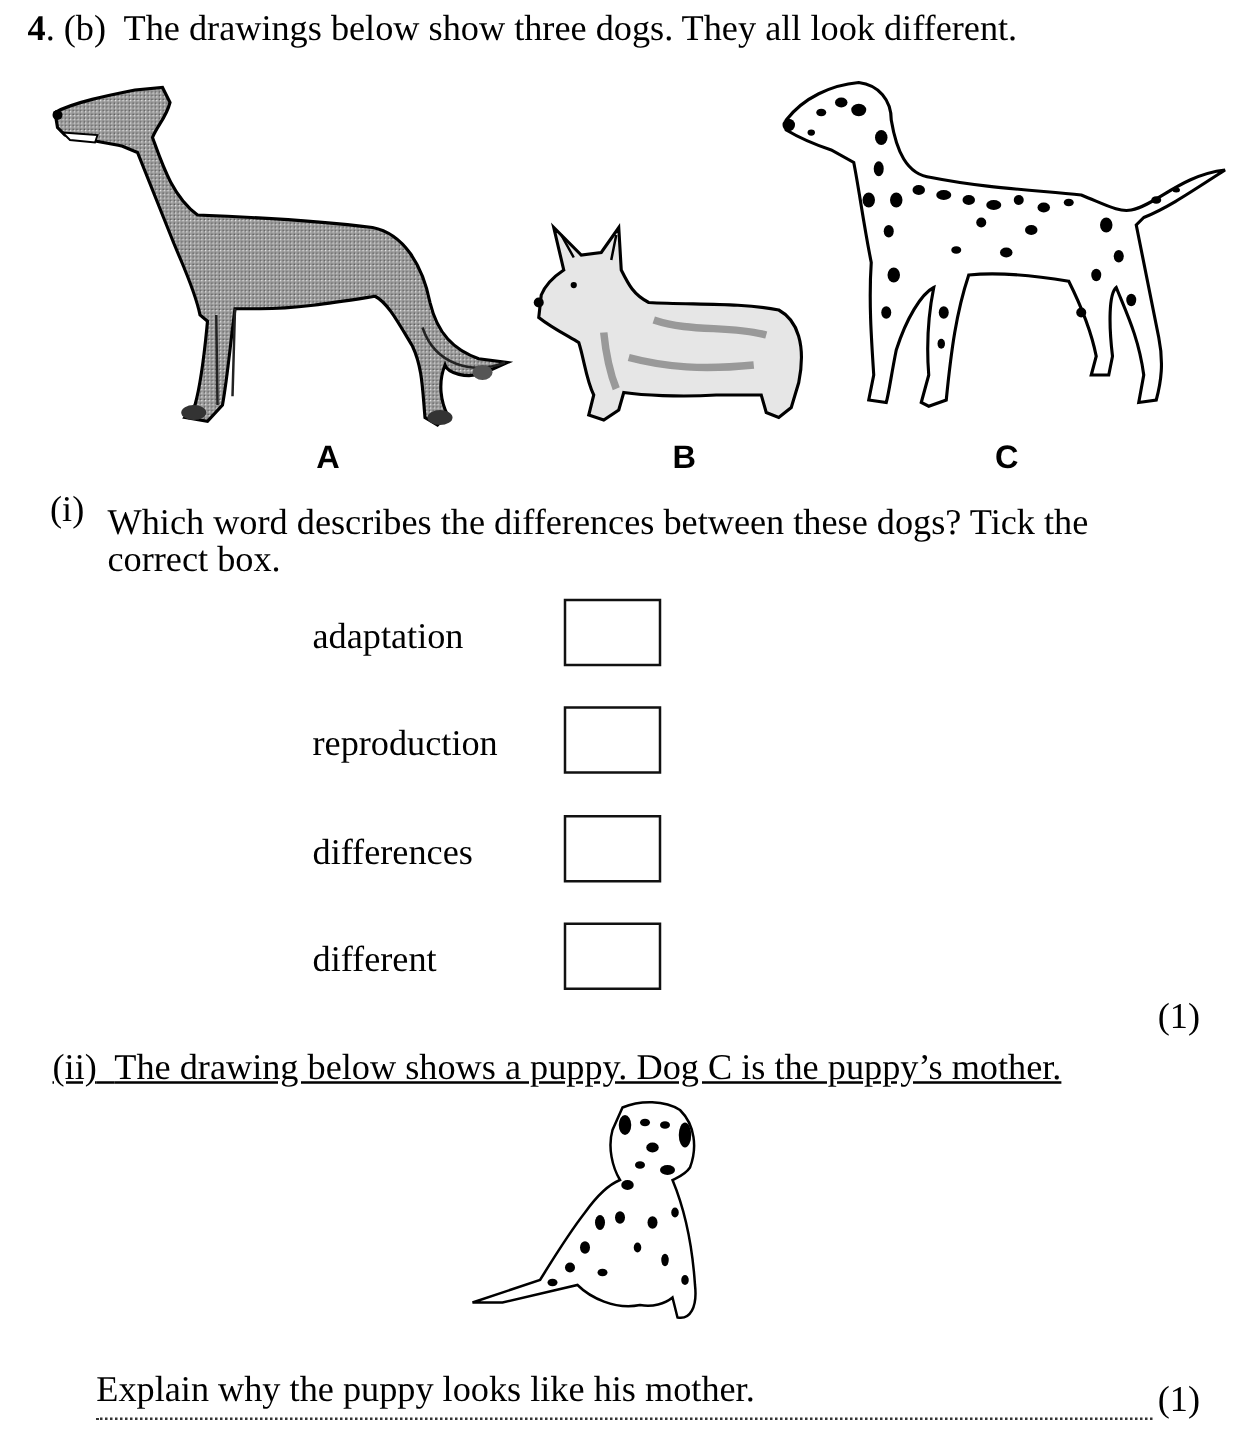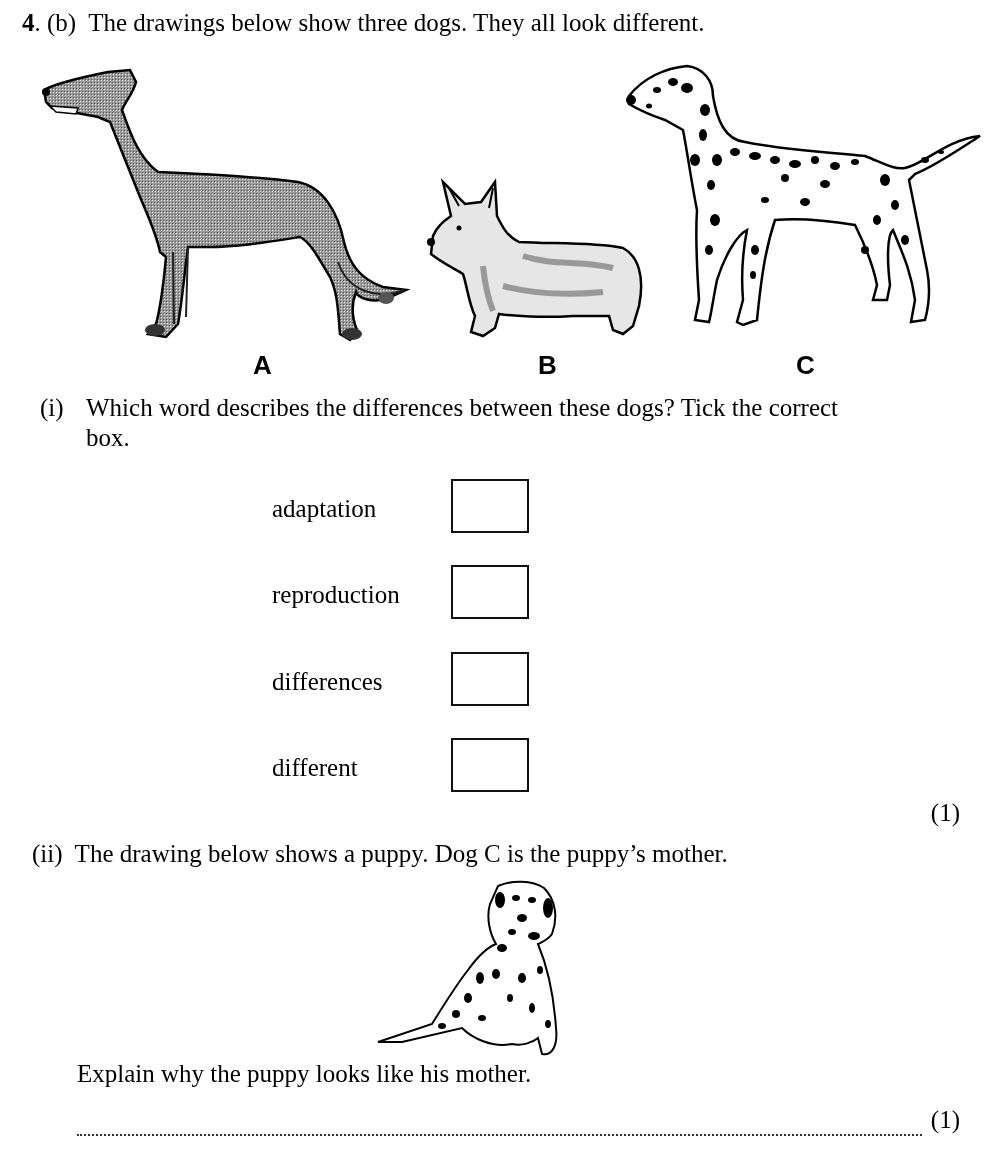--- a/index.html
+++ b/index.html
@@ -1,30 +1,30 @@
 <!DOCTYPE html>
 <html><head>
 <meta charset="utf-8">
 <style>
   html, body { margin:0; padding:0; background:#ffffff; }
   body { width:1006px; height:1164px; position:relative; overflow:hidden;
          font-family:"Liberation Serif","DejaVu Serif",serif; color:#000; }
   .abs { position:absolute; }
-  .serif { font-family:"Liberation Serif","DejaVu Serif",serif; font-size:25px; line-height:30px; }
+  .serif { font-family:"Liberation Serif","DejaVu Serif",serif; font-size:29px; line-height:30px; }
   .q-head { left:22px; top:8px; white-space:nowrap; }
   .q-num { font-weight:bold; }
   .dog-label { font-family:"Liberation Sans","DejaVu Sans",sans-serif; font-weight:bold; font-size:26px; }
   .part-i { left:40px; top:393px; width:830px; }
   .part-i .roman { position:absolute; left:0; top:0; }
-  .part-i .txt { position:absolute; left:46px; top:0; width:790px; }
-  .opt-label { left:272px; white-space:nowrap; }
+  .part-i .txt { position:absolute; left:46px; top:10px; width:790px; }
+  .opt-label { left:250px; white-space:nowrap; }
   .tickbox { left:451px; width:78px; height:54px; border:2px solid #111; box-sizing:border-box; background:#fff; cursor:pointer; }
   .marks { right:46px; white-space:nowrap; }
-  .part-ii { left:32px; top:839px; white-space:nowrap; }
-  .explain { left:77px; top:1059px; white-space:nowrap; }
+  .part-ii { left:42px; top:839px; white-space:nowrap;text-decoration:underline; }
+  .explain { left:77px; top:1097px; white-space:nowrap; }
   .answer-line { left:77px; top:1120px; width:845px; height:14px; border-bottom:2px dotted #333; }
   svg { position:absolute; }
 </style>
 </head>
 <body>
 
 <div class="abs serif q-head">
   <span class="q-num">4</span><span>. (b)</span>&nbsp; <span>The drawings below show three dogs. They all look different.</span>
 </div>
 

